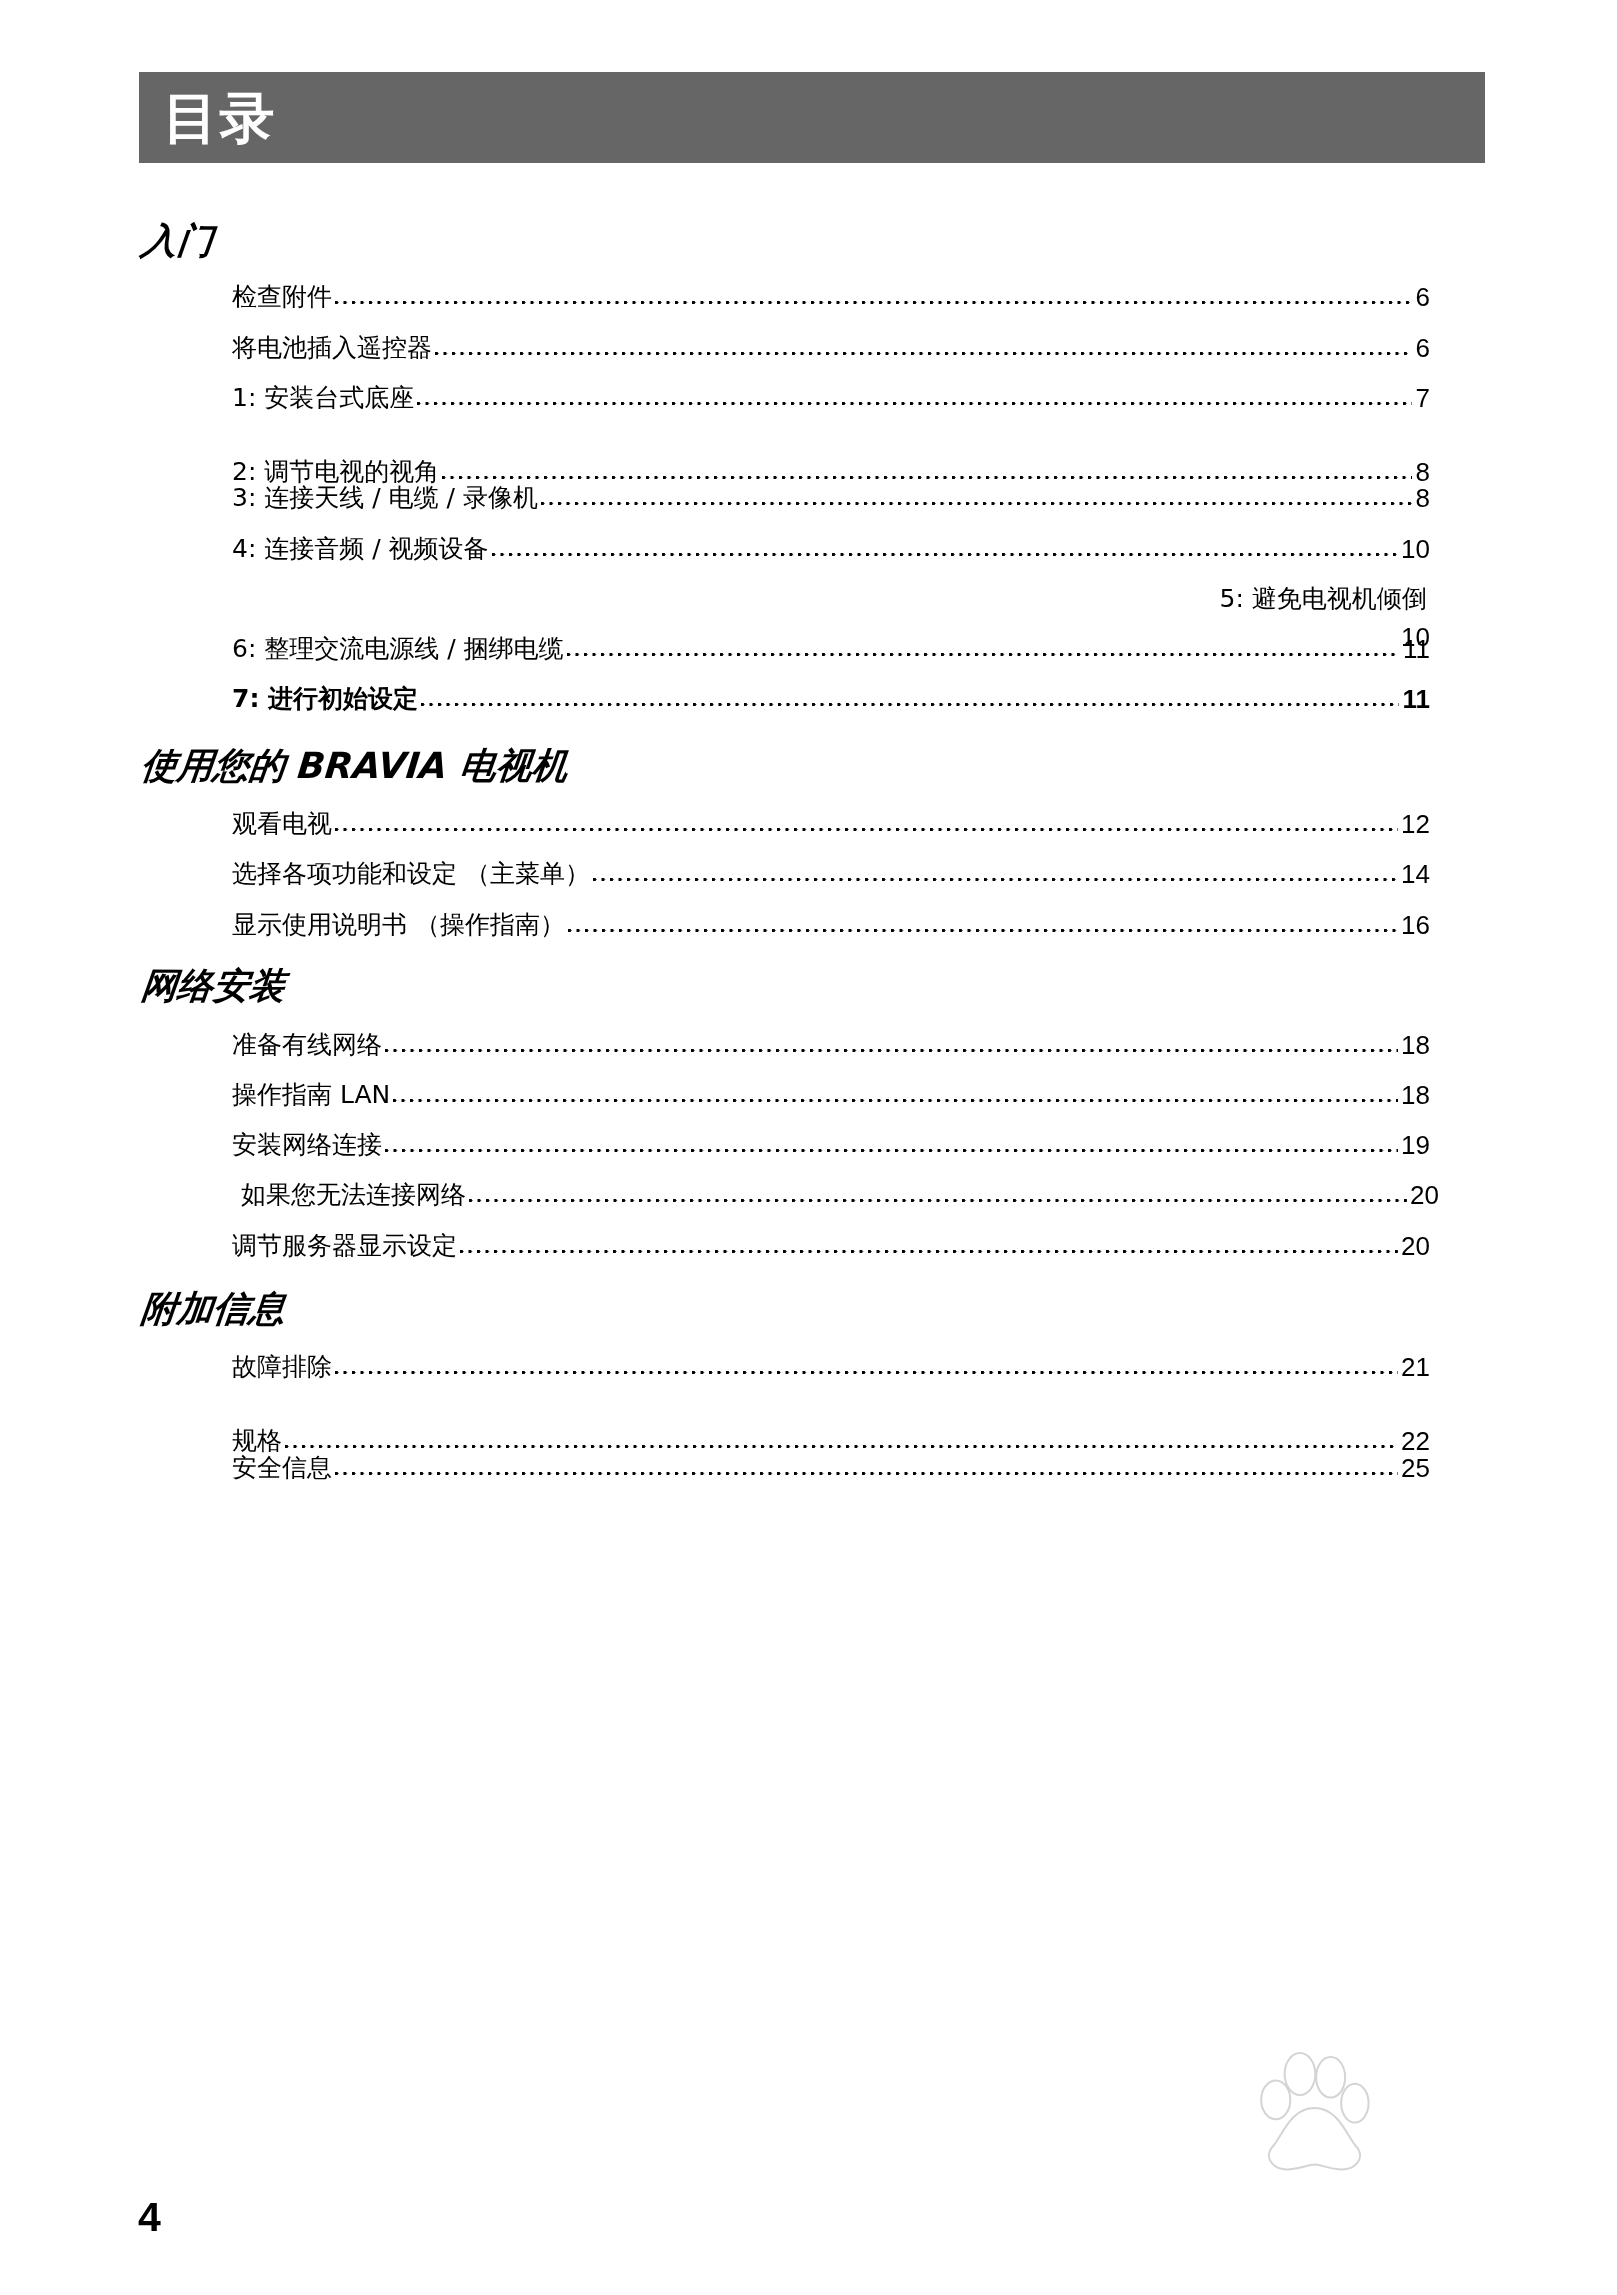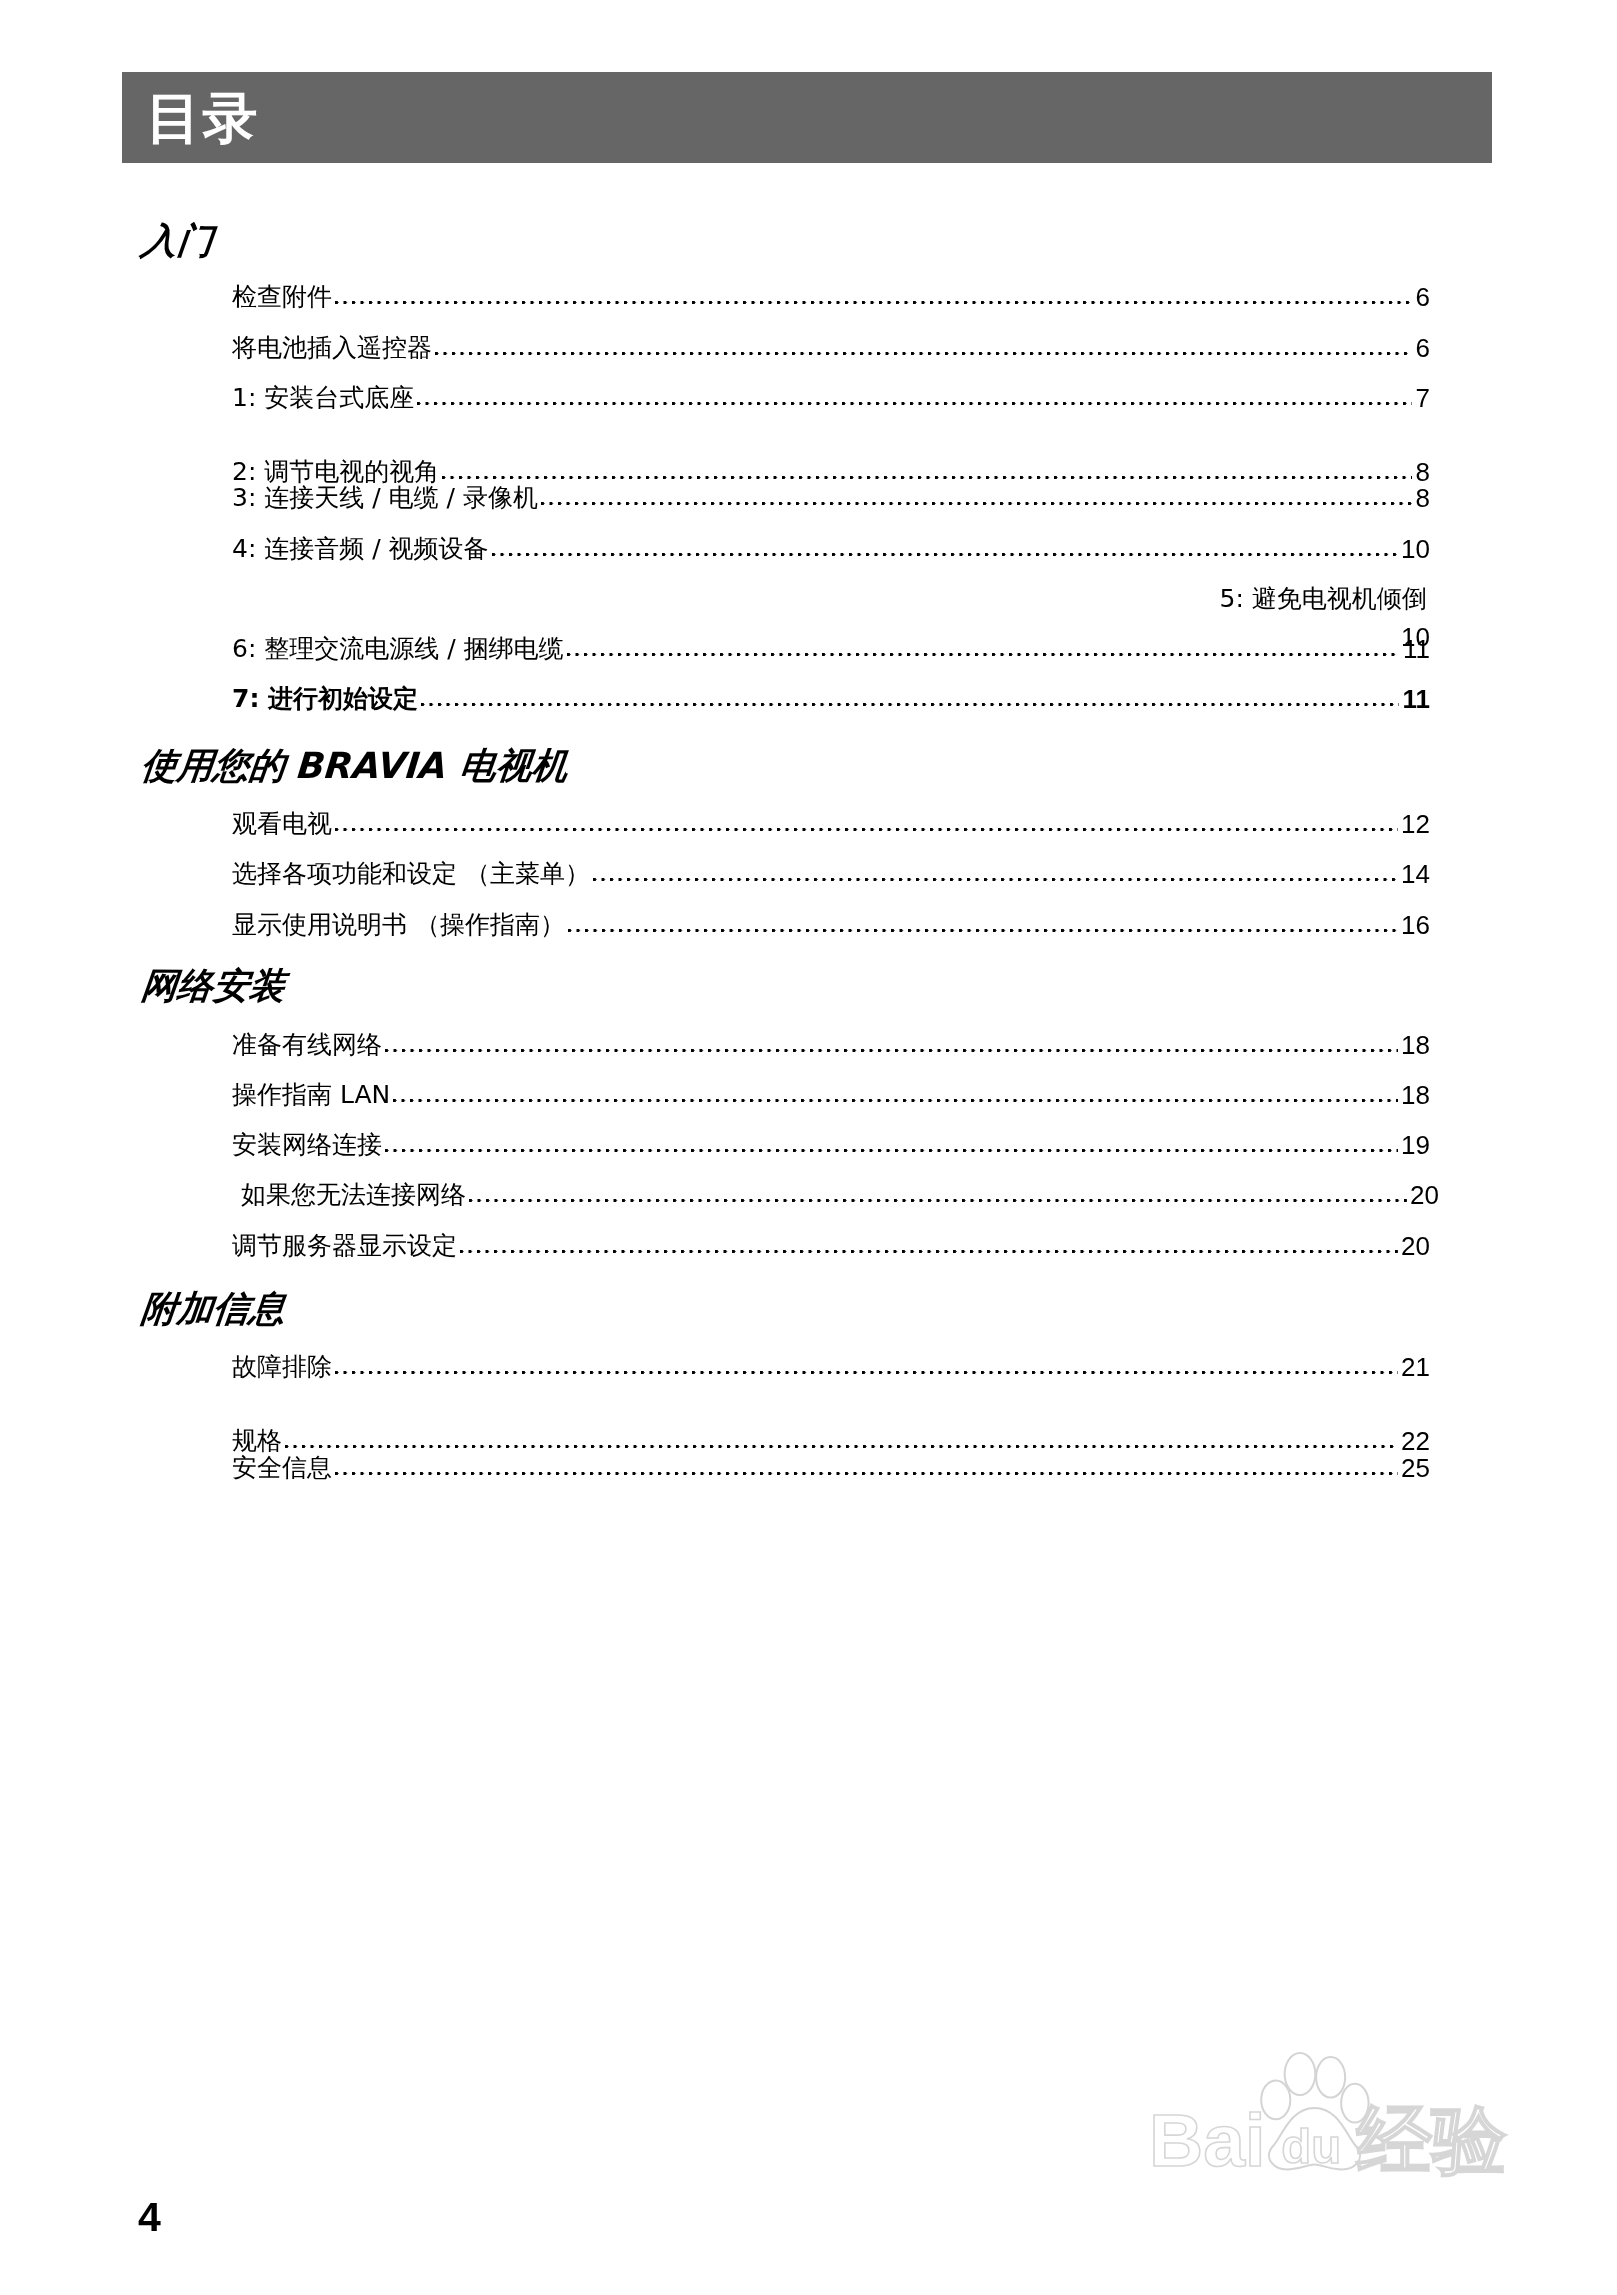--- a/index.html
+++ b/index.html
@@ -10,26 +10,25 @@
     body {
       width: 1618px;
       height: 2295px;
       position: relative;
       overflow: hidden;
       font-family: "DejaVu Sans", "Liberation Sans", sans-serif;
       color: #000000;
     }
     .title-bar {
       position: absolute;
-      left: 122px;
+      left: 139px;
       top: 72px;
       width: 1346px;
       height: 91px;
       background: #666666;
-      padding-left: 24px;
     }
     .title-bar .title-text {
       position: absolute;
       left: 24px;
       top: 14.6px;
       font-size: 55px;
       line-height: 62px;
       font-weight: bold;
       color: #ffffff;
       letter-spacing: 1.6px;
@@ -264,17 +263,14 @@
 <div class="watermark">
   <svg class="paw" viewBox="0 0 140 150" xmlns="http://www.w3.org/2000/svg">
     <g fill="#ffffff" stroke="#d4d4d4" stroke-width="2.5">
       <ellipse cx="22" cy="60" rx="18" ry="24"></ellipse>
       <ellipse cx="52" cy="28" rx="19" ry="26"></ellipse>
       <ellipse cx="90" cy="32" rx="18" ry="25"></ellipse>
       <ellipse cx="120" cy="64" rx="17" ry="24"></ellipse>
       <path d="M70 70 C40 70 30 105 18 118 C6 132 20 148 40 146 C55 145 62 140 70 140 C78 140 86 145 100 146 C120 148 134 132 122 118 C110 105 100 70 70 70 Z"></path>
     </g>
   </svg>
-  <div class="brand">
-    <span>Bai</span><span class="du">du</span><span>经验</span>
-  </div>
 </div>
 
 
 </body></html>

